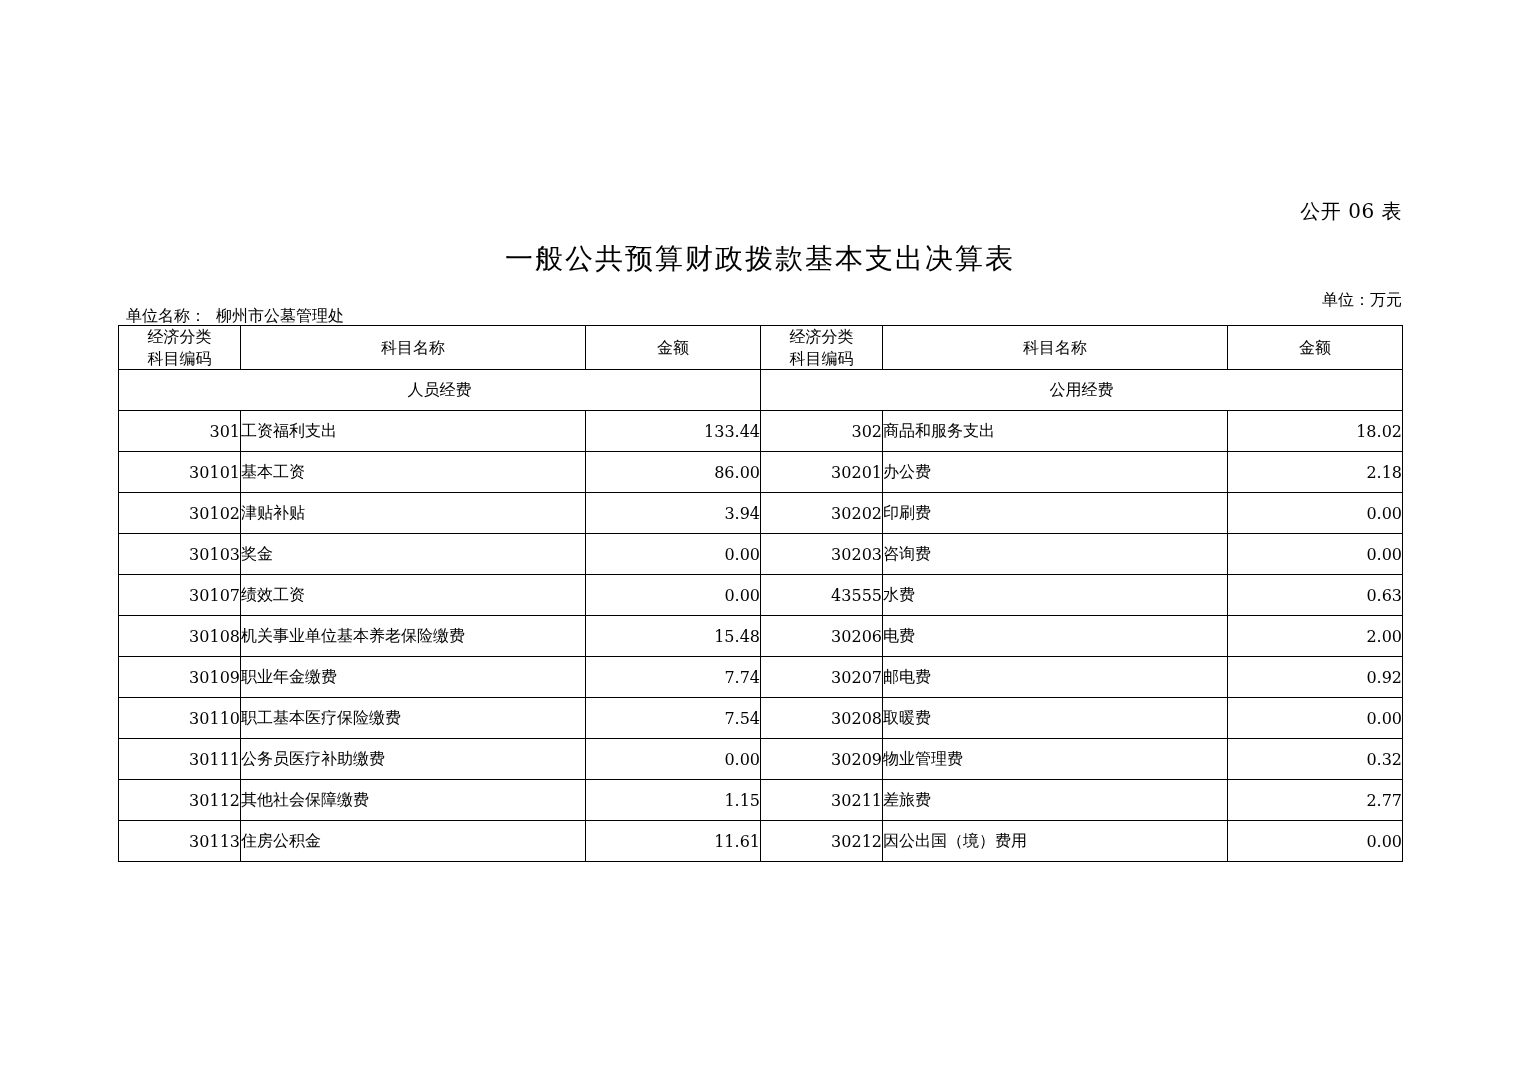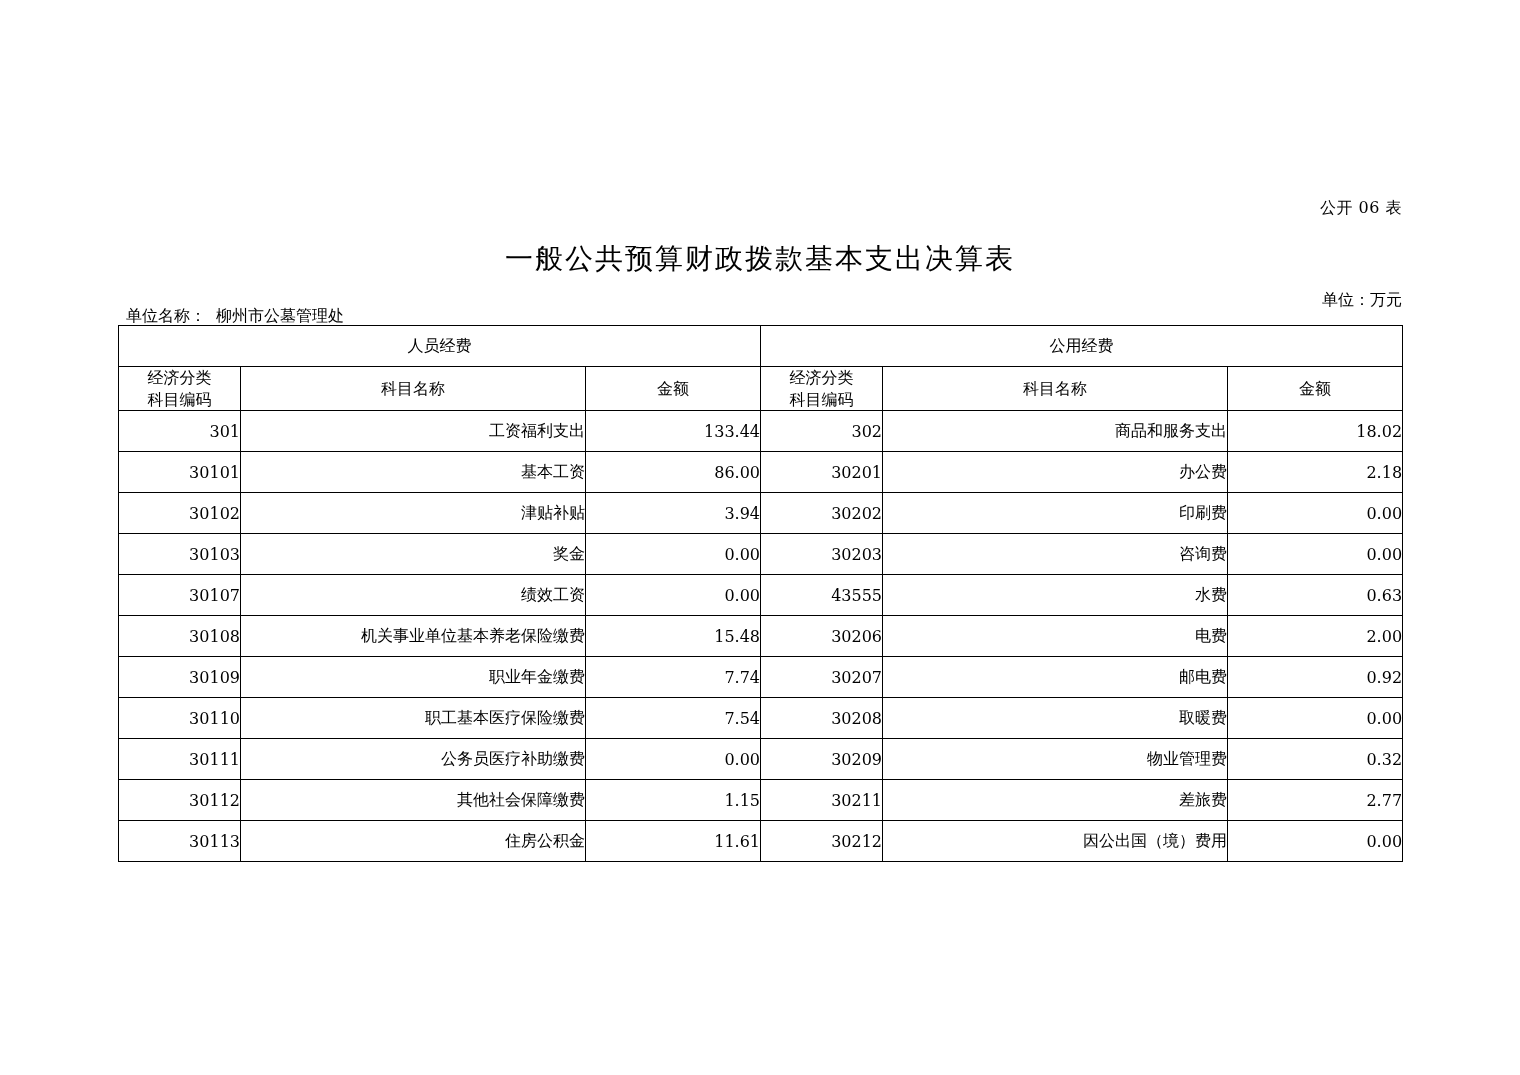--- a/index.html
+++ b/index.html
@@ -19,21 +19,21 @@
     position: absolute;
     left: 0;
     top: 0;
     width: 1520px;
     height: 1075px;
   }
   .form-code {
     position: absolute;
     right: 118px;
     top: 198px;
-    font-size: 16px;
+    font-size: 20px;
     letter-spacing: 0.5px;
   }
   .doc-title {
     position: absolute;
     left: 0;
     right: 0;
     top: 240px;
     text-align: center;
     font-size: 28px;
     font-weight: normal;
@@ -86,21 +86,21 @@
     height: 58px;
     line-height: 1.35;
     font-size: 16px;
   }
   .code-cell {
     padding-left: 14px;
     text-align: right;
   }
   .name-cell {
     padding-left: 38px;
-    text-align: right;
+    text-align: left;
     font-family: Liberation Mono, monospace;
   }
   .amount-cell {
     padding-right: 22px;
     text-align: right;
   }
   .w-code { width: 122px; }
   .w-name { width: 345px; }
   .w-amt  { width: 175px; }
 </style>
@@ -123,38 +123,38 @@
   <table class="main">
     <colgroup>
       <col class="w-code">
         <col class="w-name">
         <col class="w-amt">
       <col class="w-code">
         <col class="w-name">
         <col class="w-amt">
     </colgroup>
     <thead>
-      <tr>
-        <th class="grp-head" colspan="3">人员经费</th>
-        <th class="grp-head" colspan="3">公用经费</th>
-      </tr>
       <tr>
         <th class="col-head">
           <div>经济分类</div>
           <div>科目编码</div>
         </th>
         <th class="col-head">科目名称</th>
         <th class="col-head">金额</th>
         <th class="col-head">
           <div>经济分类</div>
           <div>科目编码</div>
         </th>
         <th class="col-head">科目名称</th>
         <th class="col-head">金额</th>
       </tr>
+      <tr>
+        <th class="grp-head" colspan="3">人员经费</th>
+        <th class="grp-head" colspan="3">公用经费</th>
+      </tr>
     </thead>
     <tbody id="table-body">
         <tr>
           <td class="code-cell">301</td>
           <td class="name-cell">工资福利支出</td>
           <td class="amount-cell">133.44</td>
           <td class="code-cell">302</td>
           <td class="name-cell">商品和服务支出</td>
           <td class="amount-cell">18.02</td>
         </tr>

